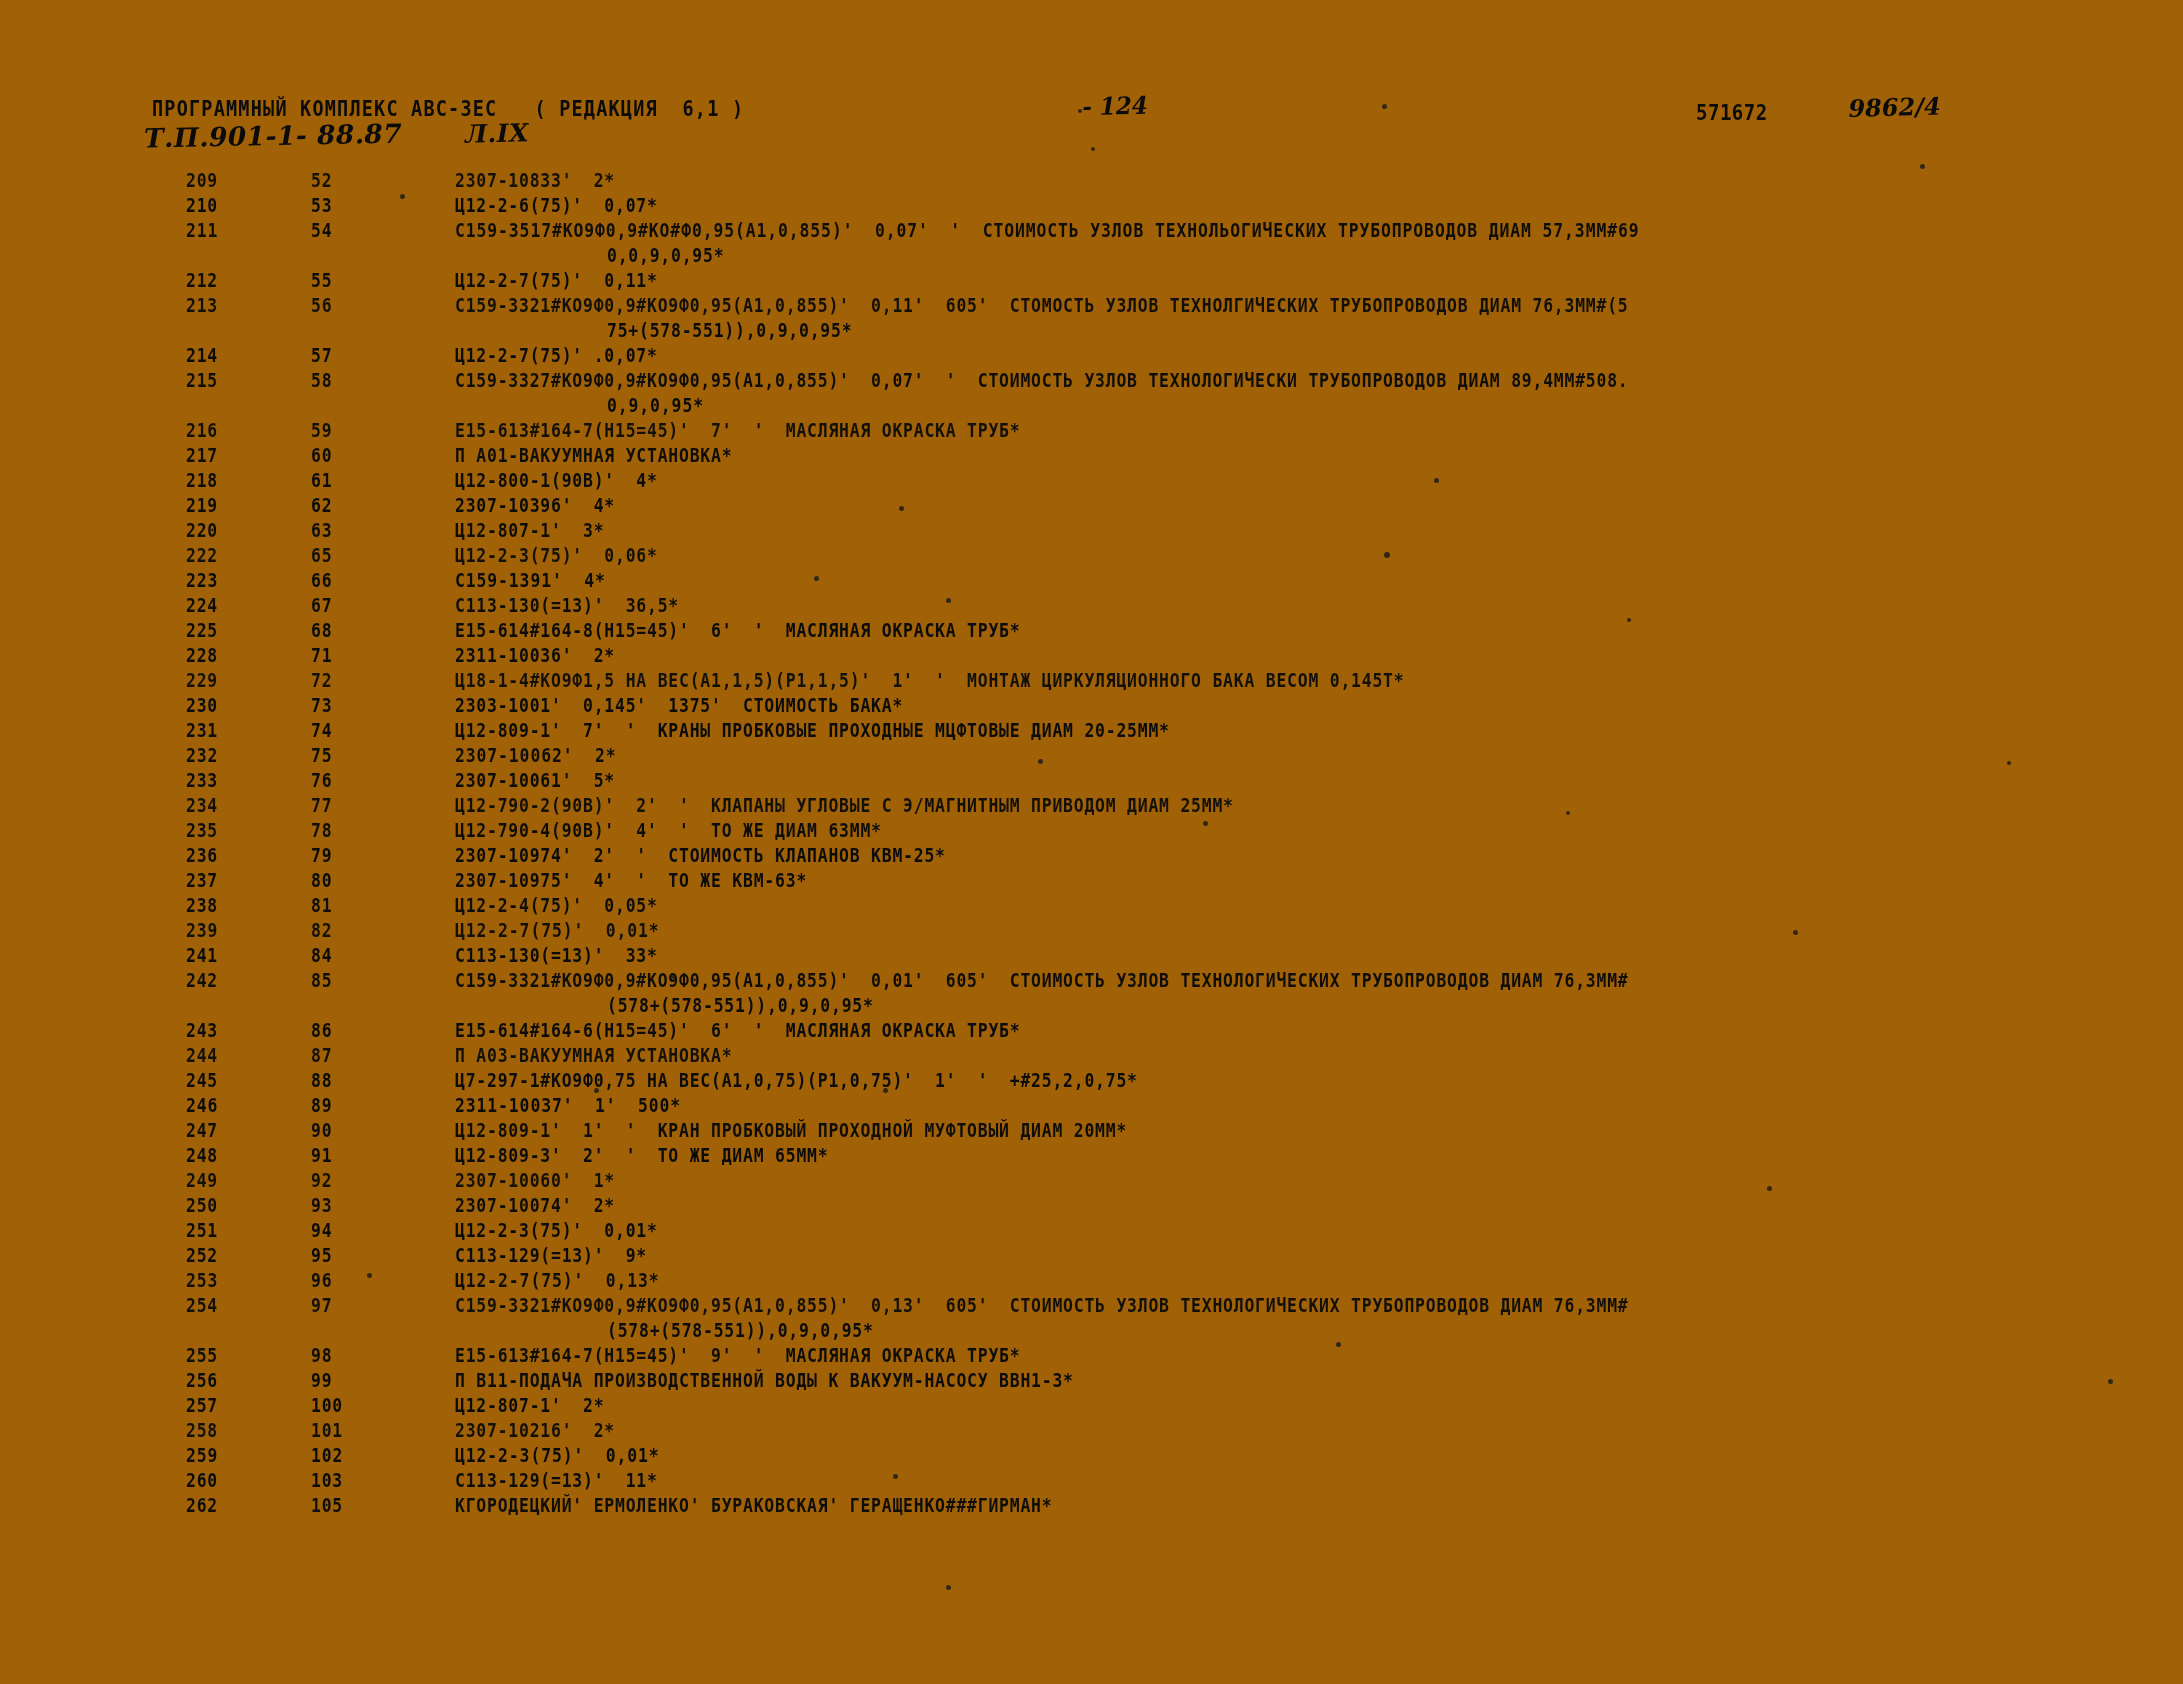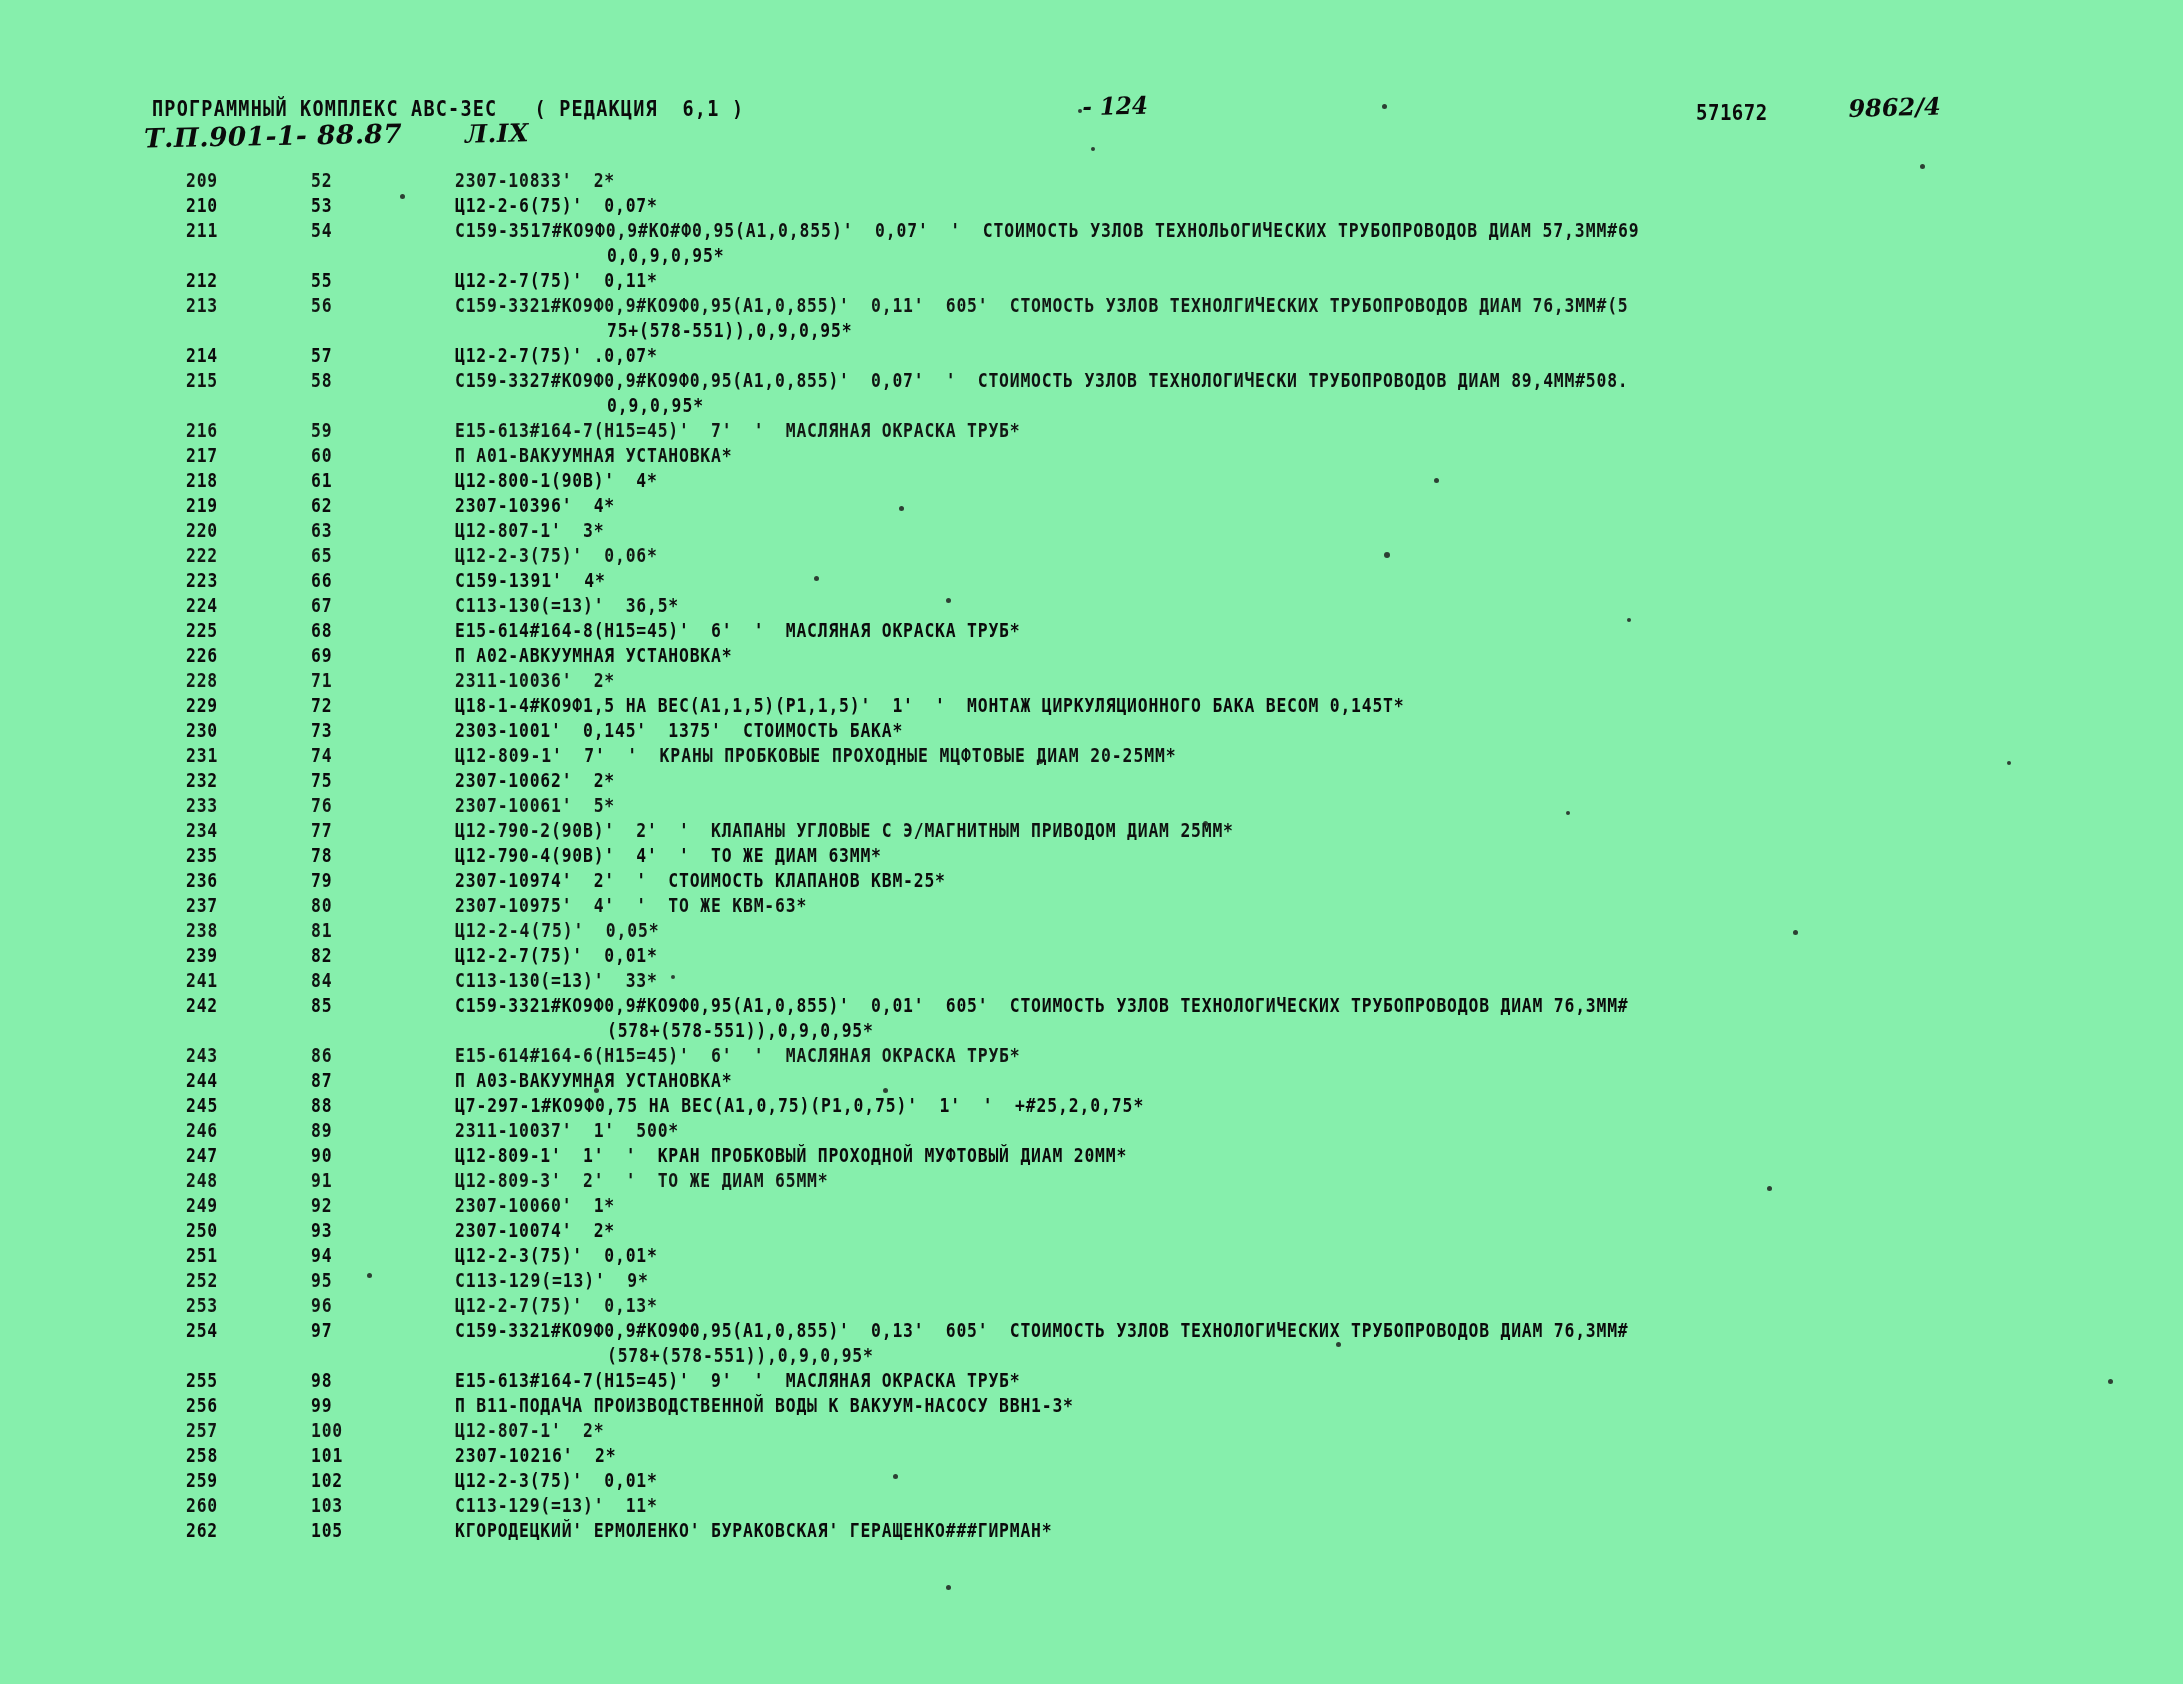--- a/index.html
+++ b/index.html
@@ -4,21 +4,21 @@
 <style>
   html, body {
     margin: 0;
     padding: 0;
     background: #ffffff;
   }
   #page {
     position: relative;
     width: 2183px;
     height: 1684px;
-    background: #86efac;
+    background: #a16207;
     overflow: hidden;
     font-family: "DejaVu Sans Mono", "Liberation Mono", monospace;
     color: #0b0b0b;
   }
 
   
   .speck {
     position: absolute;
     background: #1a1a1a;
     border-radius: 50%;
@@ -208,25 +208,20 @@
       </div>
       <div class="row">
         <span class="cell c-num">224</span>
         <span class="cell c-seq">67</span>
         <span class="cell c-txt">С113-130(=13)'  36,5*</span>
       </div>
       <div class="row">
         <span class="cell c-num">225</span>
         <span class="cell c-seq">68</span>
         <span class="cell c-txt">Е15-614#164-8(Н15=45)'  6'  '  МАСЛЯНАЯ ОКРАСКА ТРУБ*</span>
-      </div>
-      <div class="row">
-        <span class="cell c-num">226</span>
-        <span class="cell c-seq">69</span>
-        <span class="cell c-txt">П А02-АВКУУМНАЯ УСТАНОВКА*</span>
       </div>
       <div class="row">
         <span class="cell c-num">228</span>
         <span class="cell c-seq">71</span>
         <span class="cell c-txt">2311-10036'  2*</span>
       </div>
       <div class="row">
         <span class="cell c-num">229</span>
         <span class="cell c-seq">72</span>
         <span class="cell c-txt">Ц18-1-4#КО9Ф1,5 НА ВЕС(А1,1,5)(Р1,1,5)'  1'  '  МОНТАЖ ЦИРКУЛЯЦИОННОГО БАКА ВЕСОМ 0,145Т*</span>

